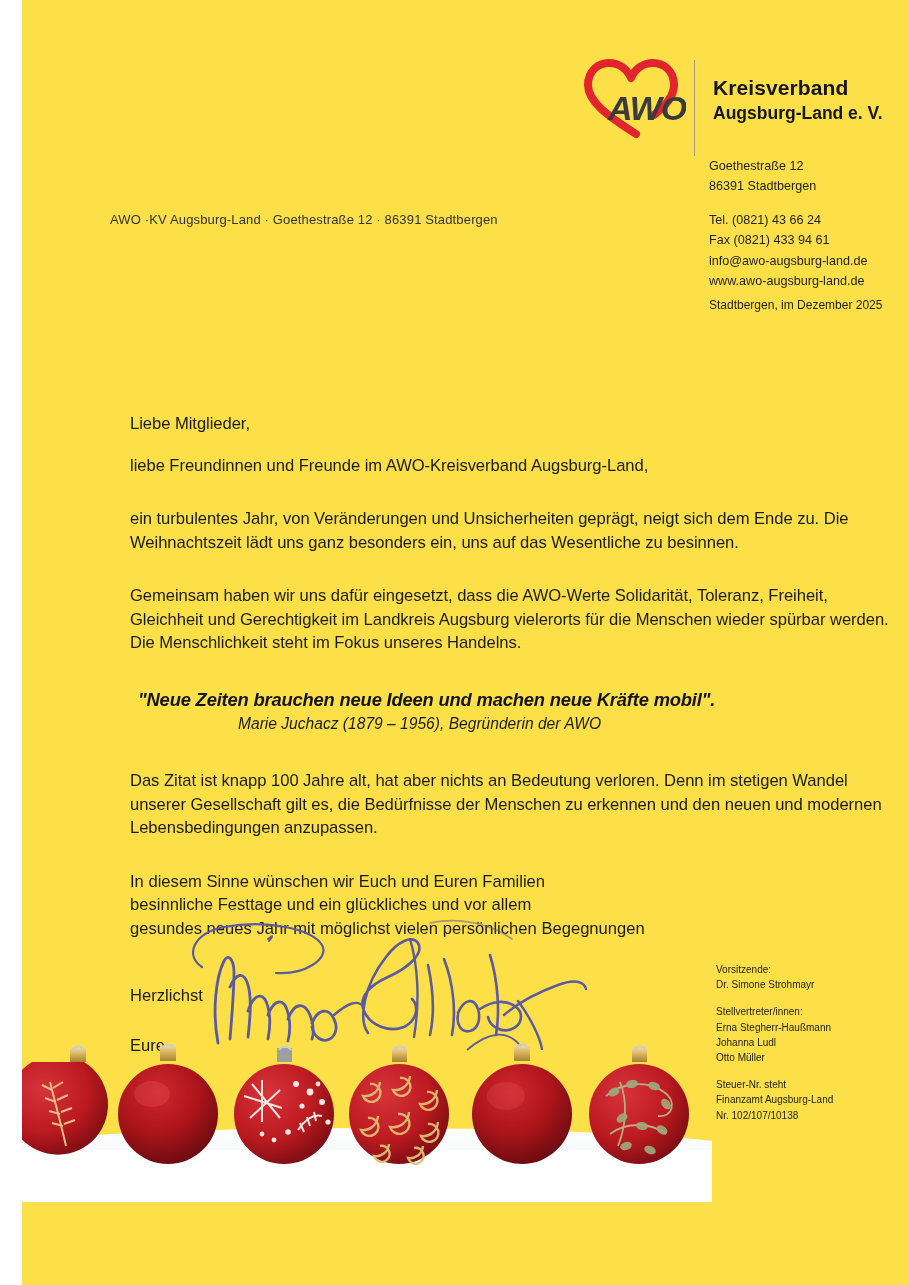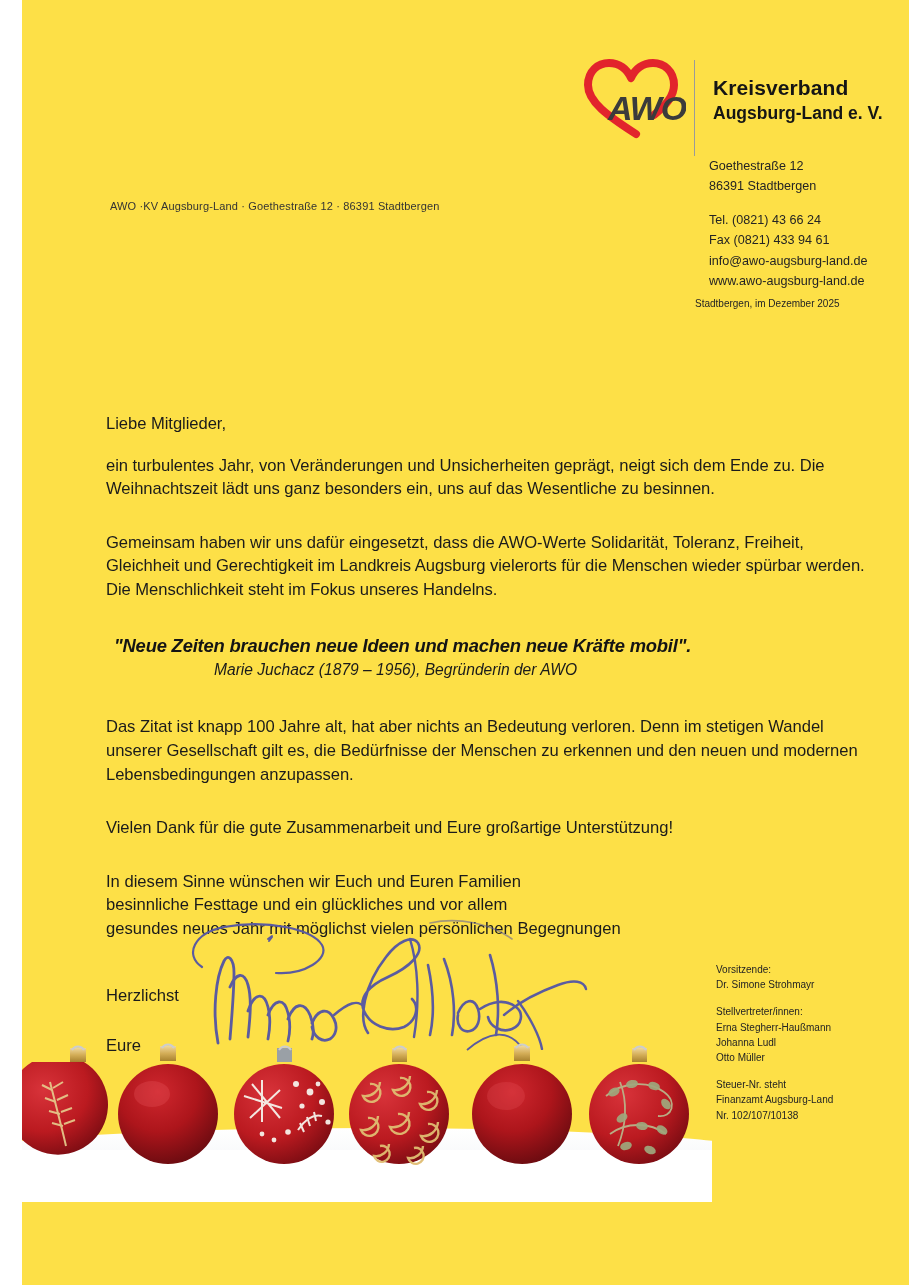--- a/index.html
+++ b/index.html
@@ -64,40 +64,40 @@
     top: 98px;
     width: 220px;
     font-size: 12.6px;
     line-height: 1.62;
     color: #242424;
   }
   .lh-block { margin-bottom: 13px; }
   .lh-block:last-child { margin-bottom: 0; }
   .lh-date {
     position: absolute;
-    left: 117px;
+    left: 131px;
     top: 240px;
-    font-size: 10px;
+    font-size: 12px;
     color: #242424;
   }
 
   
   .sender-line {
     position: absolute;
     left: 88px;
-    top: 200px;
-    font-size: 11px;
+    top: 212px;
+    font-size: 13px;
     color: #333333;
     letter-spacing: .15px;
   }
 
   
   .body-wrap {
     position: absolute;
-    left: 84px;
+    left: 108px;
     top: 412px;
     width: 760px;
   }
   .para {
     font-size: 16.6px;
     line-height: 1.42;
     color: #1b1b1b;
     margin: 0 0 22px 0;
     letter-spacing: -.05px;
   }
@@ -199,28 +199,28 @@
       </div>
     </div>
 
     <div class="lh-date">Stadtbergen, im Dezember 2025</div>
   </div>
 
   <div class="sender-line">AWO  ·KV Augsburg-Land  · Goethestraße 12 · 86391 Stadtbergen</div>
 
   <div class="body-wrap">
     <p class="para tight">Liebe Mitglieder,</p>
+    <p class="para gap-lg">liebe Freundinnen und Freunde im AWO-Kreisverband Augsburg-Land,</p>
     <p class="para gap-lg">ein turbulentes Jahr, von Veränderungen und Unsicherheiten geprägt, neigt sich dem Ende zu. Die Weihnachtszeit lädt uns ganz besonders ein, uns auf das Wesentliche zu besinnen.</p>
     <p class="para">Gemeinsam haben wir uns dafür eingesetzt, dass die AWO-Werte Solidarität, Toleranz, Freiheit, Gleichheit und Gerechtigkeit im Landkreis Augsburg vielerorts für die Menschen wieder spürbar werden. Die Menschlichkeit steht im Fokus unseres Handelns.</p>
 
     <p class="quote">"Neue Zeiten brauchen neue Ideen und machen neue Kräfte mobil".</p>
     <p class="quote-attrib">Marie Juchacz (1879 – 1956), Begründerin der AWO</p>
 
     <p class="para gap-lg">Das Zitat ist knapp 100 Jahre alt, hat aber nichts an Bedeutung verloren. Denn im stetigen Wandel unserer Gesellschaft gilt es, die Bedürfnisse der Menschen zu erkennen und den neuen und modernen Lebensbedingungen anzupassen.</p>
-    <p class="para gap-lg">Vielen Dank für die gute Zusammenarbeit und Eure großartige Unterstützung!</p>
 
     <div class="closing-lines">
       <div>In diesem Sinne wünschen wir Euch und Euren Familien</div>
       <div>besinnliche Festtage und ein glückliches und vor allem</div>
       <div>gesundes neues Jahr mit möglichst vielen persönlichen Begegnungen</div>
     </div>
 
     <div class="sign-off">
       <div>Herzlichst</div>
       <div class="eure">Eure</div>

